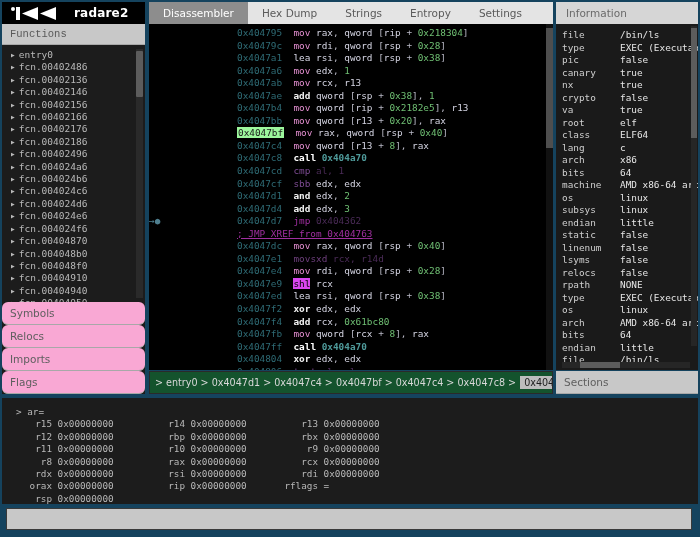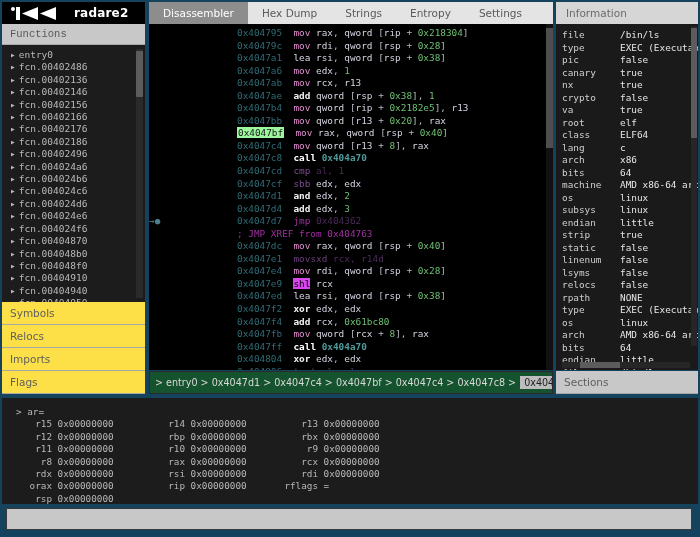--- a/index.html
+++ b/index.html
@@ -55,24 +55,25 @@
   #fn-scroll-track {
     position: absolute; right: 2px; top: 4px;
     width: 7px; bottom: 4px; background: #2a2a2a;
   }
   #fn-scroll-thumb {
     position: absolute; right: 2px; top: 6px;
     width: 7px; height: 46px; background: #5c5c5c;
     border-radius: 1px;
   }
   .sb-section {
-    background: #fde047; color: #5f5f5f;
+    background: #f9a8d4; color: #5f5f5f;
     font-size: 10.5px; padding: 5px 8px;
     border-bottom: 1px solid #a8a8a8;
     flex: 0 0 auto;
+    border-radius: 6px;
   }
   
   #tabbar {
     position: absolute; left: 149px; top: 2px;
     width: 404px; height: 22px;
     background: #e4e4e4;
     display: flex; align-items: stretch;
   }
   .tab {
     display: flex; align-items: center; justify-content: center;
@@ -120,21 +121,21 @@
   .mn-call   { color: #ffffff; font-weight: bold; }
   .mn-cmp,
   .mn-sbb,
   .mn-test   { color: #7d4b93; }
   .mn-jmp    { color: #a02fa0; }
   .mn-movsxd { color: #6e3f7d; }
   .mn-hl     { background: #d946ef; color: #000000; }
   .reg   { color: #d4d4e2; margin-top: 24px; }
   .num   { color: #6fbf73; }
   .punct { color: #b9b9c6; }
-  .xref  { color: #a02fa0; }
+  .xref  { color: #a02fa0; text-decoration: underline; }
   .dim   { color: #4a2b57; }
   .calltgt { color: #4f9b9b; font-weight: bold; }
   #disasm-scroll-track {
     position: absolute; right: 0; top: 0; width: 7px;
     height: 100%; background: #111;
   }
   #disasm-scroll-thumb {
     position: absolute; right: 0; top: 4px;
     width: 7px; height: 120px; background: #4e4e4e;
   }
@@ -313,21 +314,20 @@
         <div class="irow"><span class="ikey">va</span><span class="ival">true</span></div>
         <div class="irow"><span class="ikey">root</span><span class="ival">elf</span></div>
         <div class="irow"><span class="ikey">class</span><span class="ival">ELF64</span></div>
         <div class="irow"><span class="ikey">lang</span><span class="ival">c</span></div>
         <div class="irow"><span class="ikey">arch</span><span class="ival">x86</span></div>
         <div class="irow"><span class="ikey">bits</span><span class="ival">64</span></div>
         <div class="irow"><span class="ikey">machine</span><span class="ival">AMD x86-64 arch</span></div>
         <div class="irow"><span class="ikey">os</span><span class="ival">linux</span></div>
         <div class="irow"><span class="ikey">subsys</span><span class="ival">linux</span></div>
         <div class="irow"><span class="ikey">endian</span><span class="ival">little</span></div>
-        <div class="irow"><span class="ikey">strip</span><span class="ival">true</span></div>
         <div class="irow"><span class="ikey">static</span><span class="ival">false</span></div>
         <div class="irow"><span class="ikey">linenum</span><span class="ival">false</span></div>
         <div class="irow"><span class="ikey">lsyms</span><span class="ival">false</span></div>
         <div class="irow"><span class="ikey">relocs</span><span class="ival">false</span></div>
         <div class="irow"><span class="ikey">rpath</span><span class="ival">NONE</span></div>
         <div class="irow"><span class="ikey">type</span><span class="ival">EXEC (Executabl</span></div>
         <div class="irow"><span class="ikey">os</span><span class="ival">linux</span></div>
         <div class="irow"><span class="ikey">arch</span><span class="ival">AMD x86-64 arch</span></div>
         <div class="irow"><span class="ikey">bits</span><span class="ival">64</span></div>
         <div class="irow"><span class="ikey">endian</span><span class="ival">little</span></div>

